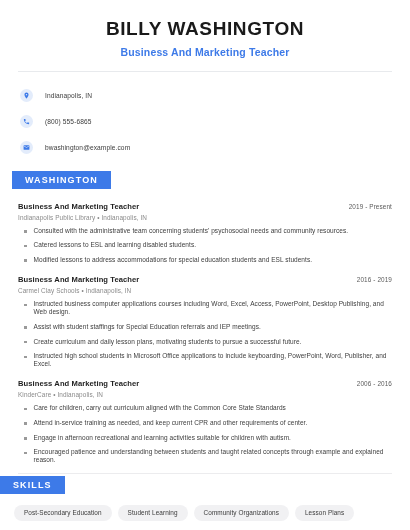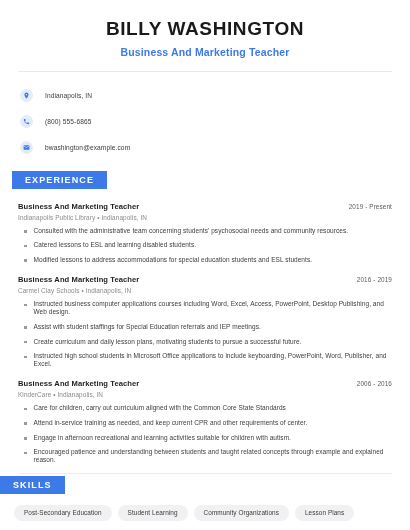--- a/index.html
+++ b/index.html
@@ -218,21 +218,21 @@
         <svg width="7" height="7" viewBox="0 0 24 24" fill="#3d7ae8">
           <path d="M20 4H4c-1.1 0-2 .9-2 2v12c0 1.1.9 2 2 2h16c1.1 0 2-.9 2-2V6c0-1.1-.9-2-2-2zm0 4.2-8 5-8-5V6l8 5 8-5v2.2z"></path>
         </svg>
       </span>
       <span class="contact-text">bwashington@example.com</span>
     </div>
 
   </div>
 
   <div class="badge-wrap-experience">
-    <span class="section-badge">EXPERIENCE</span>
+    <span class="section-badge">WASHINGTON</span>
   </div>
 
   <div class="experience">
 
     <div class="job">
       <div class="job-head">
         <span class="job-role">Business And Marketing Teacher</span>
         <span class="job-dates">2019 - Present</span>
       </div>
       <div class="job-meta">Indianapolis Public Library  •  Indianapolis, IN</div>

